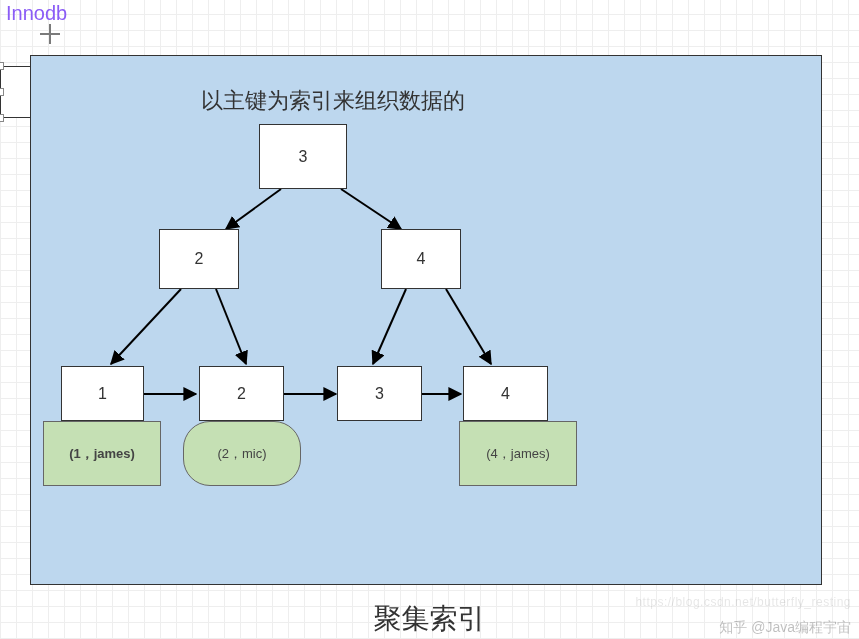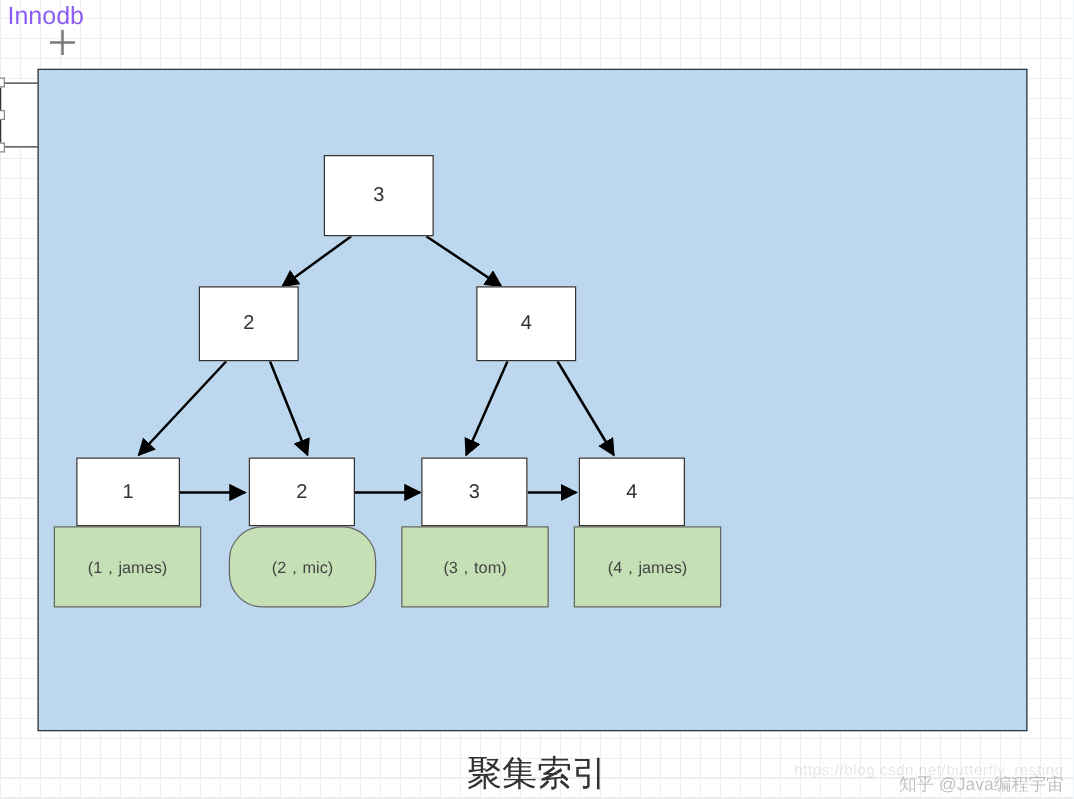--- a/index.html
+++ b/index.html
@@ -89,21 +89,21 @@
       position: absolute;
       bottom: 2px;
       right: 8px;
       color: rgba(0,0,0,0.25);
       font-size: 14px;
       text-shadow: 0 0 4px rgba(255,255,255,0.3);
       font-weight: 500;
     }
     .wm2 {
       position: absolute;
-      bottom: 16px;
+      bottom: 30px;
       right: 8px;
       color: rgba(0,0,0,0.10);
       font-size: 12px;
       letter-spacing: 0.5px;
     }
 
     
     .diagram { position: absolute; inset: 0; }
     .node {
       position: absolute;
@@ -145,20 +145,21 @@
 <div class="handle" style="left:-4px; top:62px;"></div>
 <div class="handle" style="left:55px; top:62px;"></div>
 <div class="handle" style="left:114px; top:62px;"></div>
 <div class="handle" style="left:-4px; top:88px;"></div>
 <div class="handle" style="left:114px; top:88px;"></div>
 <div class="handle" style="left:-4px; top:114px;"></div>
 <div class="handle" style="left:55px; top:114px;"></div>
 <div class="handle" style="left:114px; top:114px;"></div>
 
 <div class="panel">
+  <div class="subtitle">以主键为索引来组织数据的</div>
 
   <div class="diagram">
     <svg class="edges">
       <defs>
         <marker id="arrow" viewBox="0 0 10 10" refX="9" refY="5" markerWidth="7" markerHeight="7" orient="auto-start-reverse">
           <path d="M 0 0 L 10 5 L 0 10 z" fill="#000"></path>
         </marker>
       </defs>
 
       <line x1="250" y1="133" x2="195" y2="173" stroke="#000" stroke-width="2" marker-end="url(#arrow)"></line>
@@ -192,28 +193,25 @@
     <div class="node" style="left:168px; top:310px; width:85px; height:55px;">
       <span>2</span>
     </div>
     <div class="node" style="left:306px; top:310px; width:85px; height:55px;">
       <span>3</span>
     </div>
     <div class="node" style="left:432px; top:310px; width:85px; height:55px;">
       <span>4</span>
     </div>
 
-    <div class="leaf-data" style="left:12px;  top:365px; width:118px; height:65px;">
+    <div class="leaf-data" style="left:12px;  top:365px; width:118px; height:65px;font-weight:bold;">
       <span>(1，james)</span>
     </div>
     <div class="leaf-data" style="left:152px; top:365px; width:118px; height:65px;border-radius:27px;">
       <span>(2，mic)</span>
-    </div>
-    <div class="leaf-data" style="left:290px; top:365px; width:118px; height:65px;">
-      <span>(3，tom)</span>
     </div>
     <div class="leaf-data" style="left:428px; top:365px; width:118px; height:65px;">
       <span>(4，james)</span>
     </div>
   </div>
 </div>
 
 <div class="caption">聚集索引</div>
 <div class="wm2">https://blog.csdn.net/butterfly_resting</div>
 <div class="watermark">知乎 @Java编程宇宙</div>

